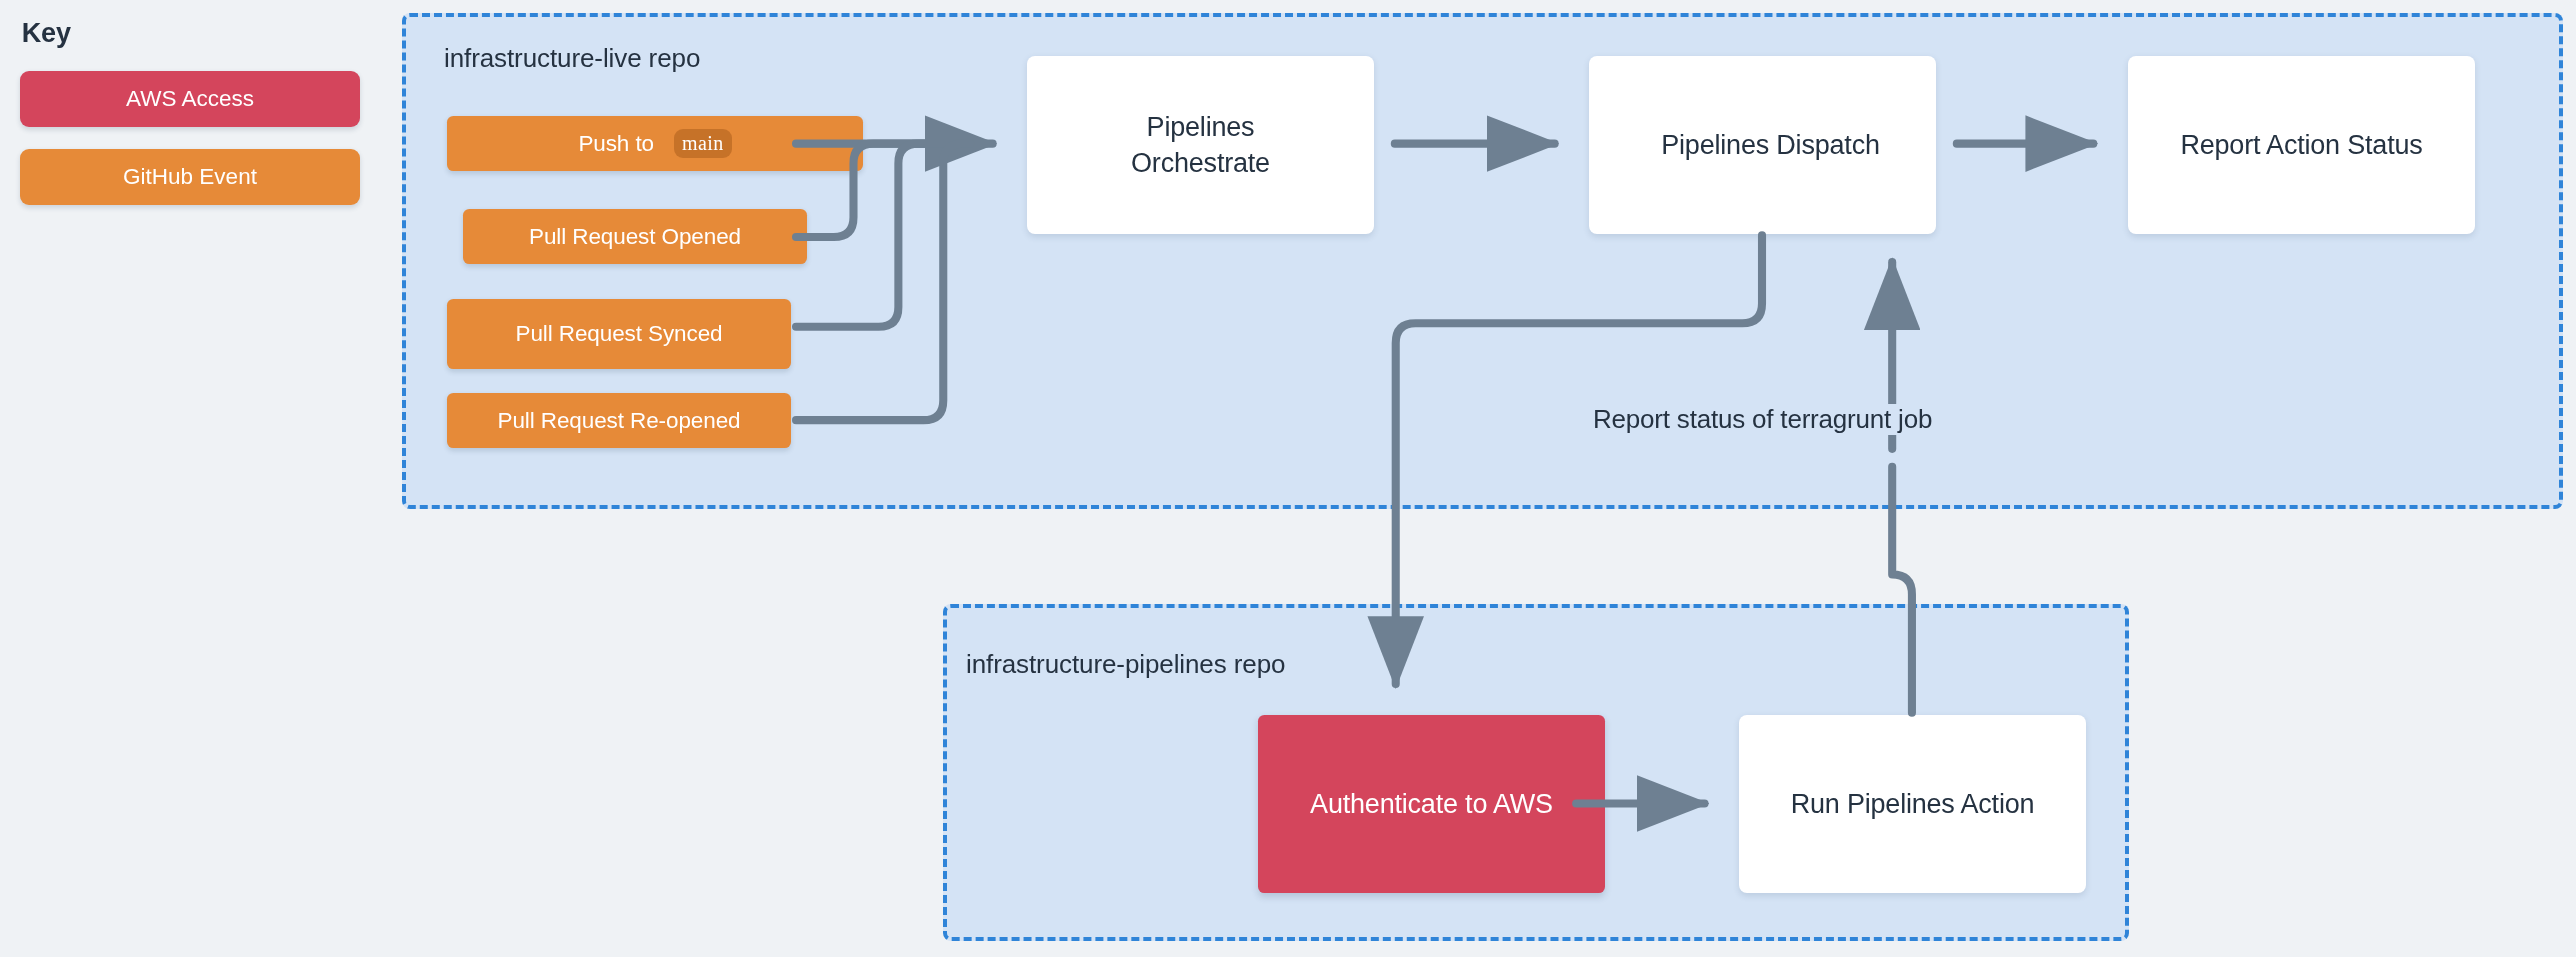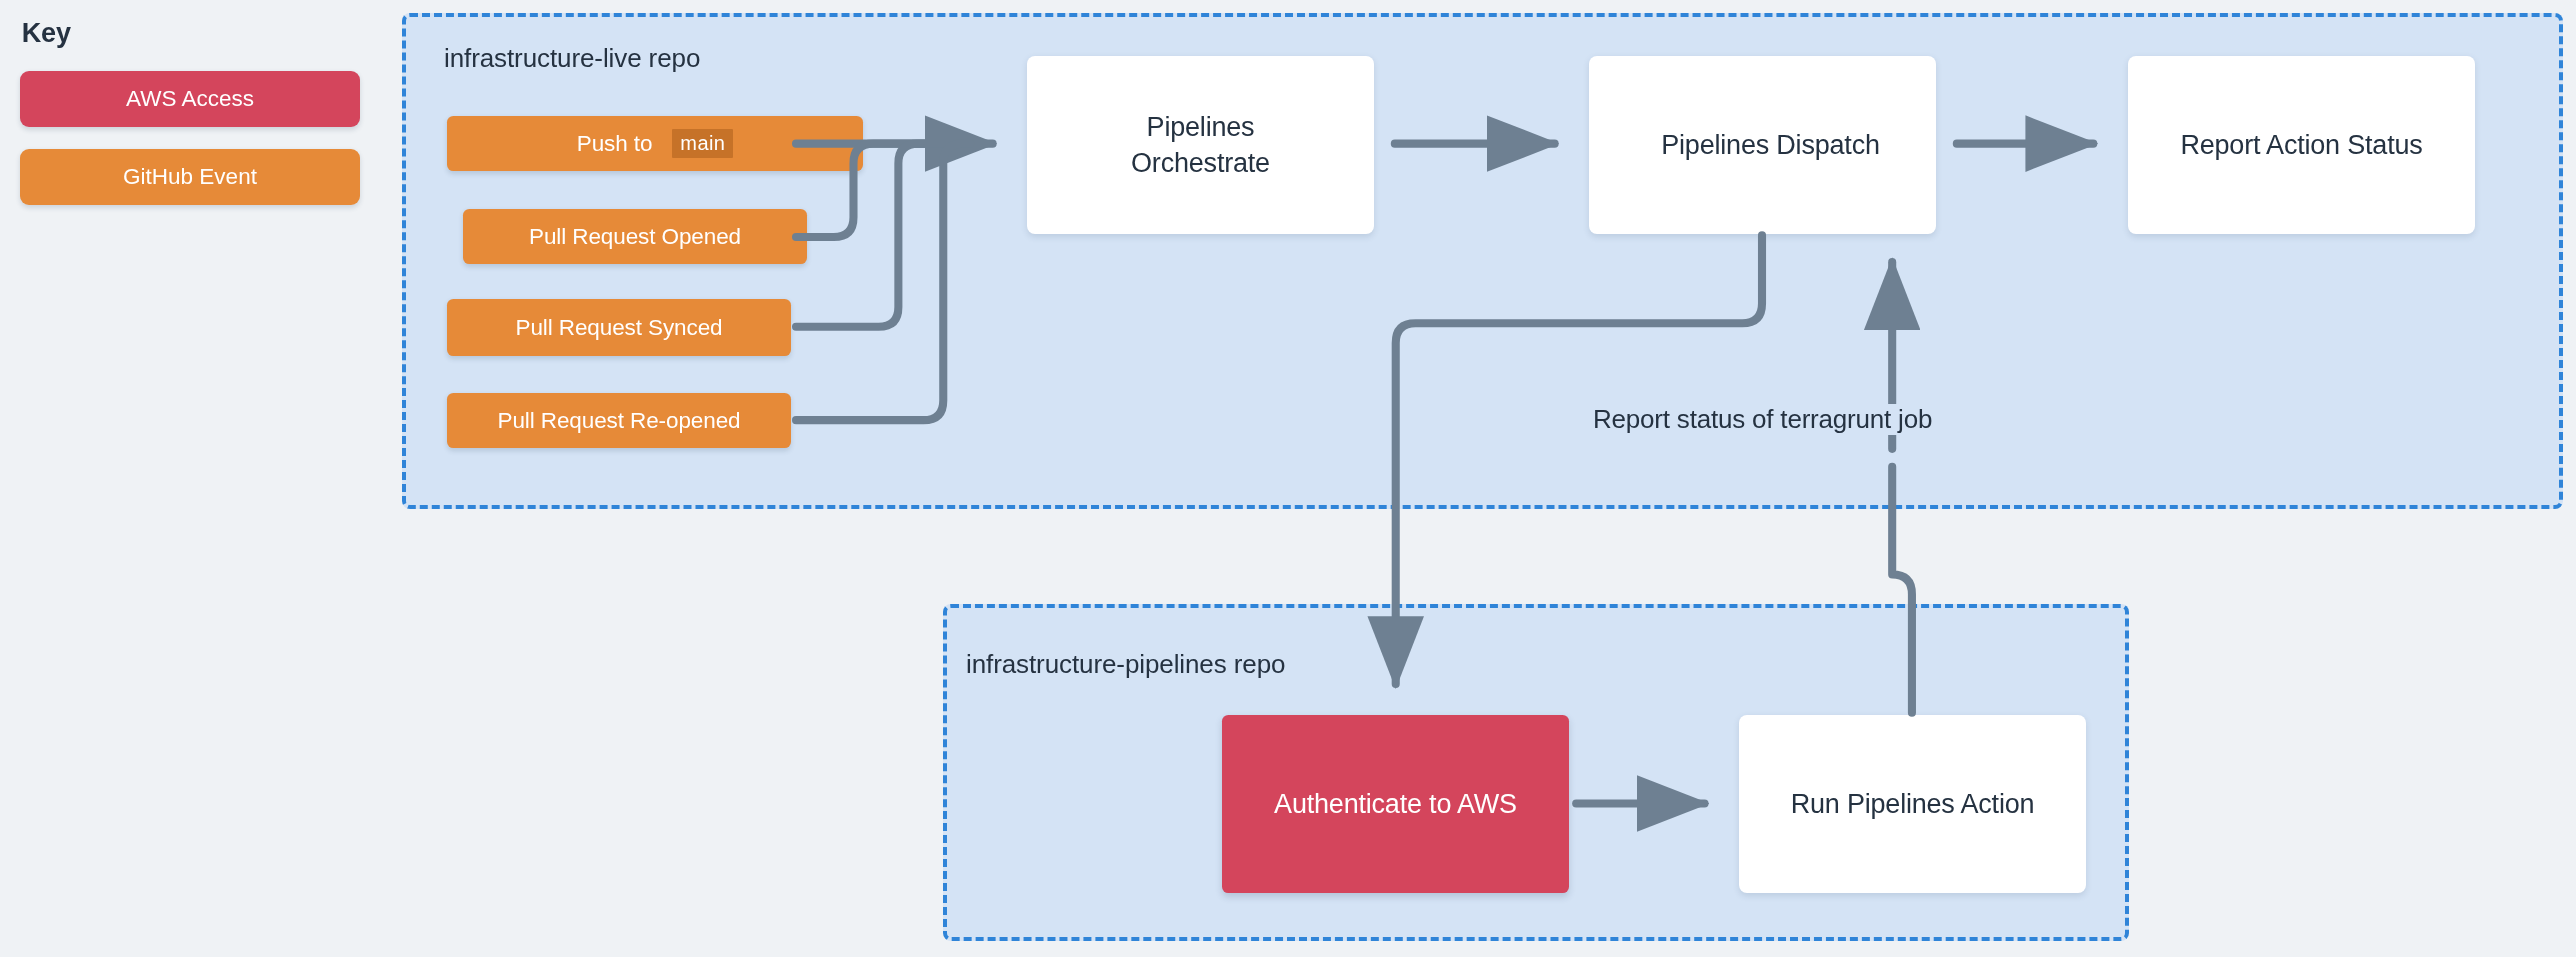--- a/index.html
+++ b/index.html
@@ -104,27 +104,28 @@
     box-shadow: 0 2.7px 6.3px rgba(40,60,90,0.13);
     letter-spacing: -0.2px;
   }
   .node-aws {
     background: #d4455c;
     color: #ffffff;
     border-radius: 6.3px;
     font-size: 27px;
     box-shadow: 0 3.6px 7.2px rgba(40,60,90,0.18);
     letter-spacing: -0.2px;
+    margin-left: 36px;
   }
   code.branch {
     background: rgba(160, 84, 22, 0.45);
-    border-radius: 1px;
+    border-radius: 9px;
     padding: 2.7px 8px 3.6px 8px;
     margin-left: 20px;
-    font-family: Liberation Sans, sans-serif;
+    font-family: Liberation Serif, serif;
     font-size: 20px;
     color: #ffffff;
     letter-spacing: 0.4px;
   }
 
   
   .edge-label {
     position: absolute;
     font-size: 26px;
     color: #253241;
@@ -158,21 +159,21 @@
 
   <div class="node node-event" style="left:447px; top:116px; width:416px; height:55px;">
     <span>Push to</span>
       <code class="branch">main</code>
   </div>
 
   <div class="node node-event" style="left:447px; top:209px; width:344px; height:55px;margin-left:16px;">
     <span>Pull Request Opened</span>
   </div>
 
-  <div class="node node-event" style="left:447px; top:299px; width:344px; height:57px;">
+  <div class="node node-event" style="left:447px; top:299px; width:344px; height:70px;">
     <span>Pull Request Synced</span>
   </div>
 
   <div class="node node-event" style="left:447px; top:393px; width:344px; height:55px;">
     <span>Pull Request Re-opened</span>
   </div>
 
   <div class="node node-process" style="left:1027px; top:56px; width:347px; height:178px;">
     <div>
       <div>Pipelines</div>

